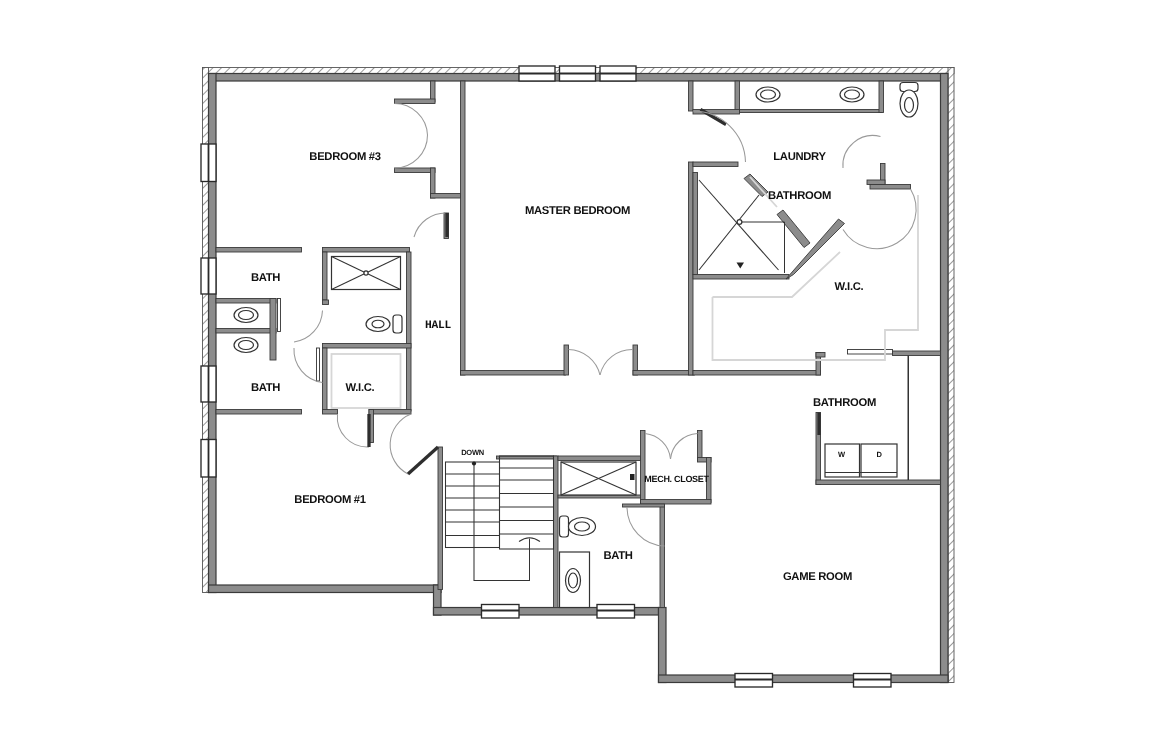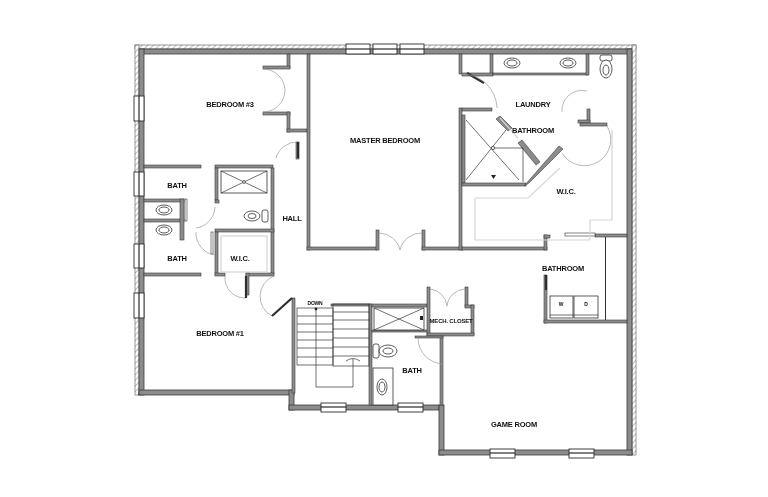--- a/index.html
+++ b/index.html
@@ -289,23 +289,23 @@
     </g>
   </g>
 </svg>
 
 <div class="lbl" style="left:230px; top:104px;">BEDROOM #3</div>
 <div class="lbl" style="left:385px; top:140px;">MASTER BEDROOM</div>
 <div class="lbl" style="left:533px; top:104px;">LAUNDRY</div>
 <div class="lbl" style="left:533px; top:130px;">BATHROOM</div>
 <div class="lbl" style="left:566px; top:191px;">W.I.C.</div>
 <div class="lbl" style="left:177px; top:185px;">BATH</div>
-<div class="lbl" style="left:292px; top:218px;">HALL</div>
+<div class="lbl" style="left:292px; top:218px;font-family:Liberation Mono, monospace;">HALL</div>
 <div class="lbl" style="left:177px; top:258px;">BATH</div>
 <div class="lbl" style="left:240px; top:258px;">W.I.C.</div>
 <div class="lbl" style="left:563px; top:268px;">BATHROOM</div>
 <div class="lbl" style="left:220px; top:333px;">BEDROOM #1</div>
 <div class="lbl tiny" style="left:315px; top:303px;">DOWN</div>
 <div class="lbl small" style="left:451px; top:321px;">MECH. CLOSET</div>
 <div class="lbl" style="left:412px; top:370px;">BATH</div>
-<div class="lbl" style="left:514px; top:384px;margin-top:40px;">GAME ROOM</div>
+<div class="lbl" style="left:545px; top:384px;">GAME ROOM</div>
 <div class="lbl tiny" style="left:561px; top:304px;">W</div>
 <div class="lbl tiny" style="left:586px; top:304px;">D</div>
 
 </body></html>

